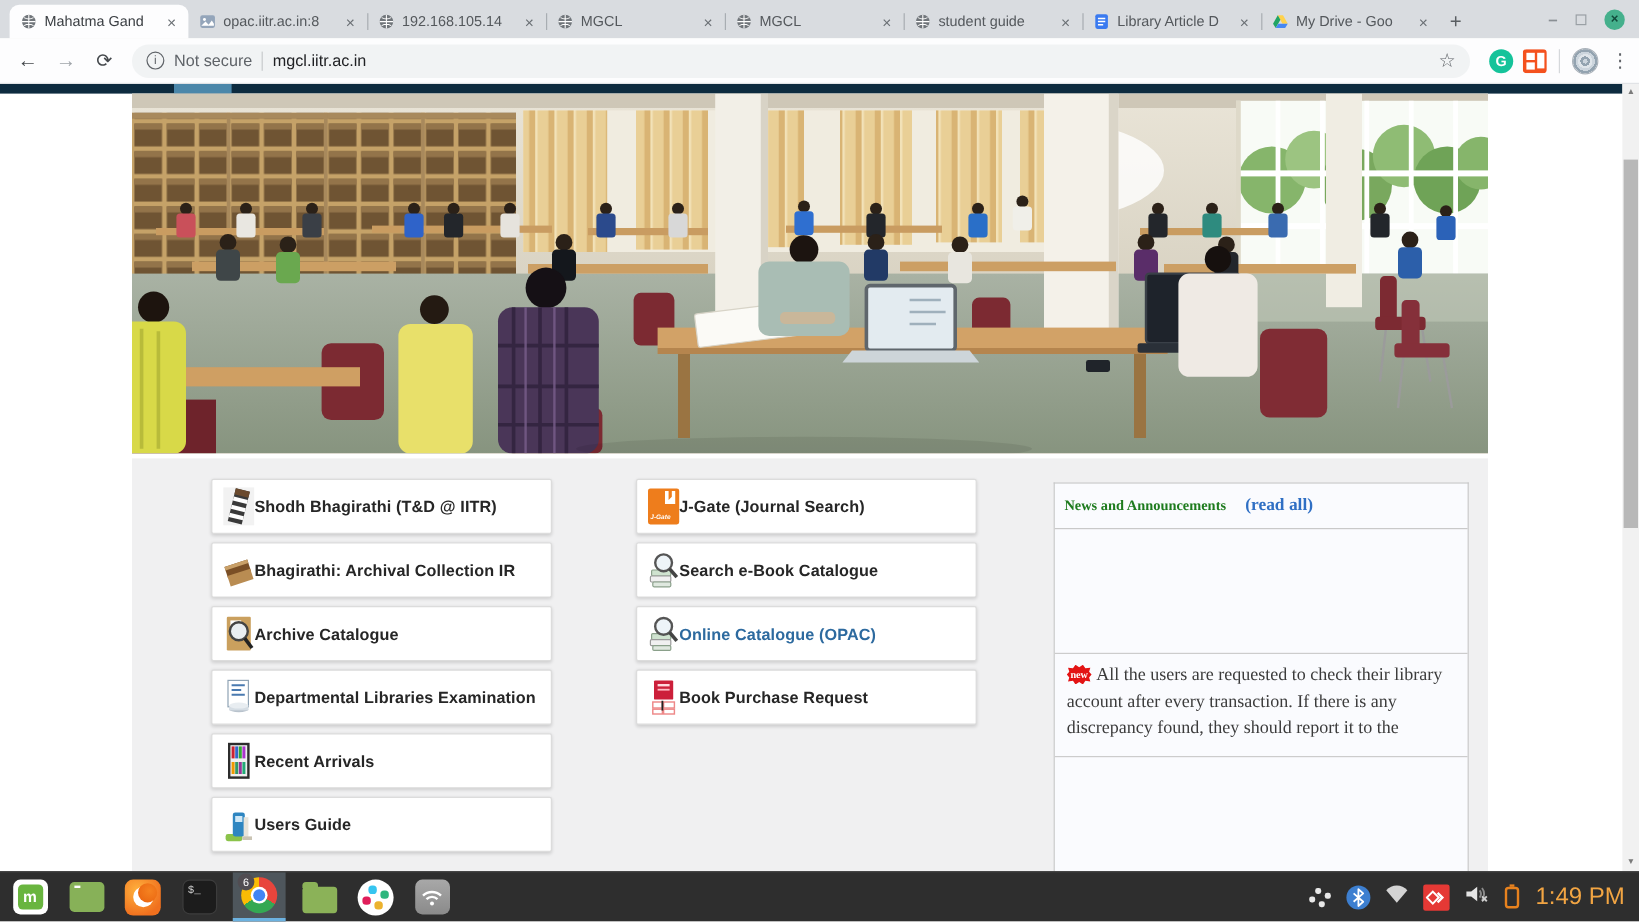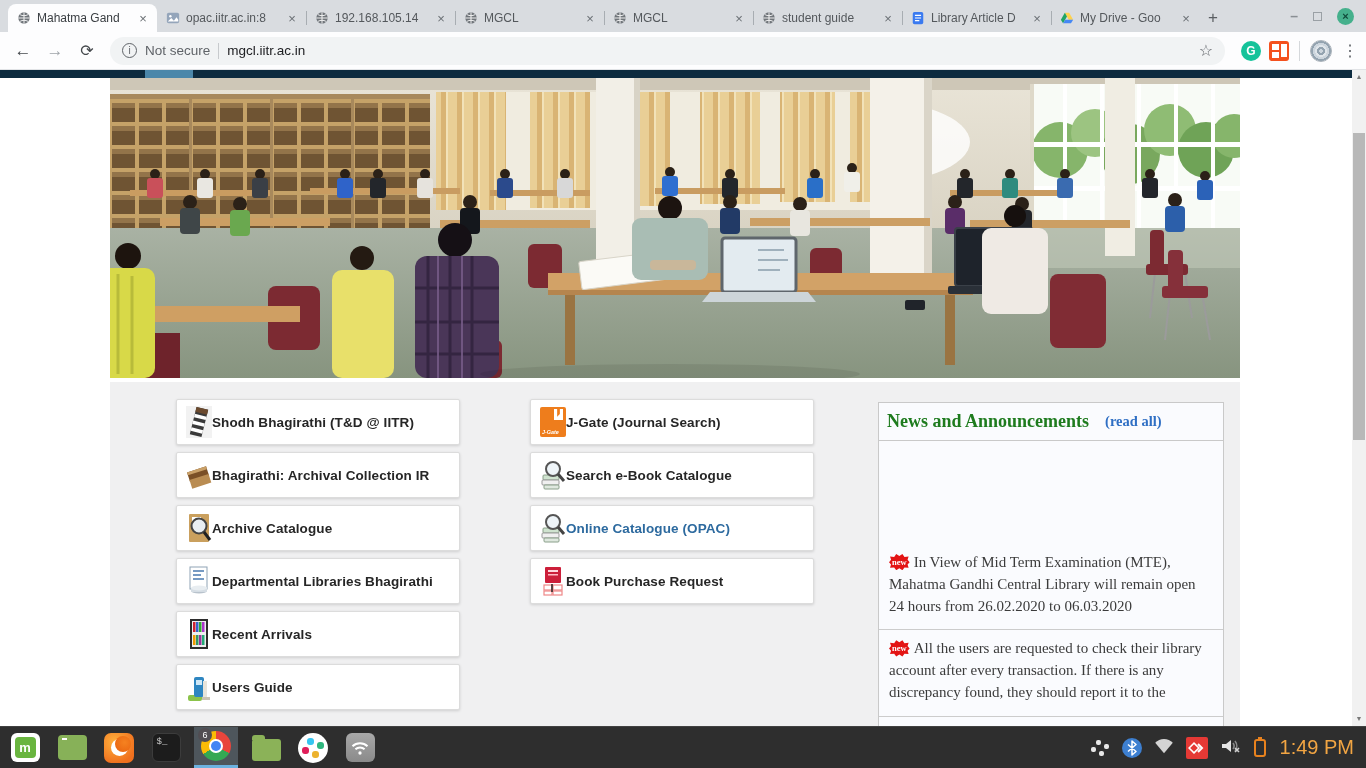--- a/index.html
+++ b/index.html
@@ -55,21 +55,21 @@
   .card .lbl { font-weight:bold; font-size:13.5px; color:#262626; letter-spacing:.1px; }
   .card .lbl.blue { color:#2d6a9f; }
   .cicon { width:26px; height:32px; flex:0 0 26px; display:flex; align-items:center; justify-content:center; position:relative; }
   .jgate-box { width:26px; height:30px; background:#ee7d1c; border-radius:2px; position:relative; overflow:hidden; }
   .jgate-box .jg-txt { position:absolute; bottom:2px; left:1px; color:#fff; font-size:6px; font-weight:bold; font-style:italic; transform:scale(.9); }
   .jgate-box::before { content:""; position:absolute; top:2px; right:3px; width:9px; height:11px; background:#fff; clip-path:polygon(0 0,35% 0,35% 70%,65% 45%,65% 0,100% 0,100% 100%,0 100%); }
 
   
   .news { position:absolute; left:768px; top:20px; width:346px; bottom:0; background:#fafbfe; border:1px solid #c9c9c9; border-bottom:none; }
   .news-head { height:38px; display:flex; align-items:center; gap:16px; padding:0 8px; border-bottom:1px solid #c9c9c9; font-family:"Liberation Serif",serif; }
-  .news-title { color:#1e7b1e; font-weight:bold; font-size:18px; }
+  .news-title { color:#1e7b1e; font-weight:bold; font-size:12px; }
   .readall { color:#2f6fc4; font-weight:bold; font-size:14.5px; cursor:pointer; }
   .news-spacer { height:103px; }
   .news-item { font-family:"Liberation Serif",serif; font-size:15px; color:#3b3b3b; line-height:1.45; padding:8px 12px 12px 10px; }
   .news-item.bordered { border-top:1px solid #ccc; border-bottom:1px solid #ccc; }
   .badge-new { display:inline-block; background:#e31414; color:#fff; font-size:8.5px; font-weight:bold; padding:2px 3px; margin-right:4px; vertical-align:2px;
     clip-path:polygon(0% 50%,10% 35%,5% 15%,25% 18%,35% 0%,50% 12%,65% 0%,75% 18%,95% 15%,90% 35%,100% 50%,90% 65%,95% 85%,75% 82%,65% 100%,50% 88%,35% 100%,25% 82%,5% 85%,10% 65%); }
 
   
   .scrollbar { position:absolute; right:0; top:0; width:14px; bottom:0; background:#f1f1f1; }
   .sb-arrow { position:absolute; left:0; width:14px; height:14px; color:#7a7a7a; font-size:7px; text-align:center; line-height:14px; }
@@ -424,21 +424,21 @@
           <span class="lbl">Archive Catalogue</span>
         </div>
         <div class="card">
           <svg class="cicon" viewBox="0 0 26 32">
               <rect x="4" y="2" width="17" height="22" fill="#fff" stroke="#8fa3b5"></rect>
               <path d="M7 6h11M7 10h8M7 14h11" stroke="#4a7ab0" stroke-width="1.6"></path>
               <ellipse cx="13" cy="26" rx="8" ry="2.5" fill="#b8c2cc"></ellipse>
               <rect x="5" y="23" width="16" height="4" fill="#d5dde4"></rect>
               <ellipse cx="13" cy="23" rx="8" ry="2.5" fill="#e8edf1"></ellipse>
             </svg>
-          <span class="lbl">Departmental Libraries Bhagirathi</span>
+          <span class="lbl">Departmental Libraries Examination</span>
         </div>
         <div class="card">
           <svg class="cicon" viewBox="0 0 26 32">
               <rect x="4" y="1" width="18" height="30" fill="#2c2c2c"></rect>
               <rect x="6" y="3" width="14" height="26" fill="#efefef"></rect>
               <rect x="7" y="4" width="2.5" height="10" fill="#c23"></rect>
               <rect x="10" y="4" width="2.5" height="10" fill="#36c"></rect>
               <rect x="13" y="4" width="2.5" height="10" fill="#3a3"></rect>
               <rect x="16" y="4" width="2.5" height="10" fill="#a3c"></rect>
               <rect x="7" y="17" width="2.5" height="10" fill="#e90"></rect>
@@ -503,23 +503,20 @@
           <span class="lbl">Book Purchase Request</span>
         </div>
       </div>
 
       <div class="news">
         <div class="news-head">
           <span class="news-title">News and Announcements</span>
           <span class="readall">(read all)</span>
         </div>
         <div class="news-spacer"></div>
-        <div class="news-item">
-          <span class="badge-new">new</span><span>In View of Mid Term Examination (MTE), Mahatma Gandhi Central Library will remain open 24 hours from 26.02.2020 to 06.03.2020</span>
-        </div>
         <div class="news-item bordered">
           <span class="badge-new">new</span><span>All the users are requested to check their library account after every transaction. If there is any discrepancy found, they should report it to the</span>
         </div>
       </div>
     </div>
 
     <div class="scrollbar">
       <div class="sb-arrow sb-up">▲</div>
       <div class="sb-thumb"></div>
       <div class="sb-arrow sb-down">▼</div>

